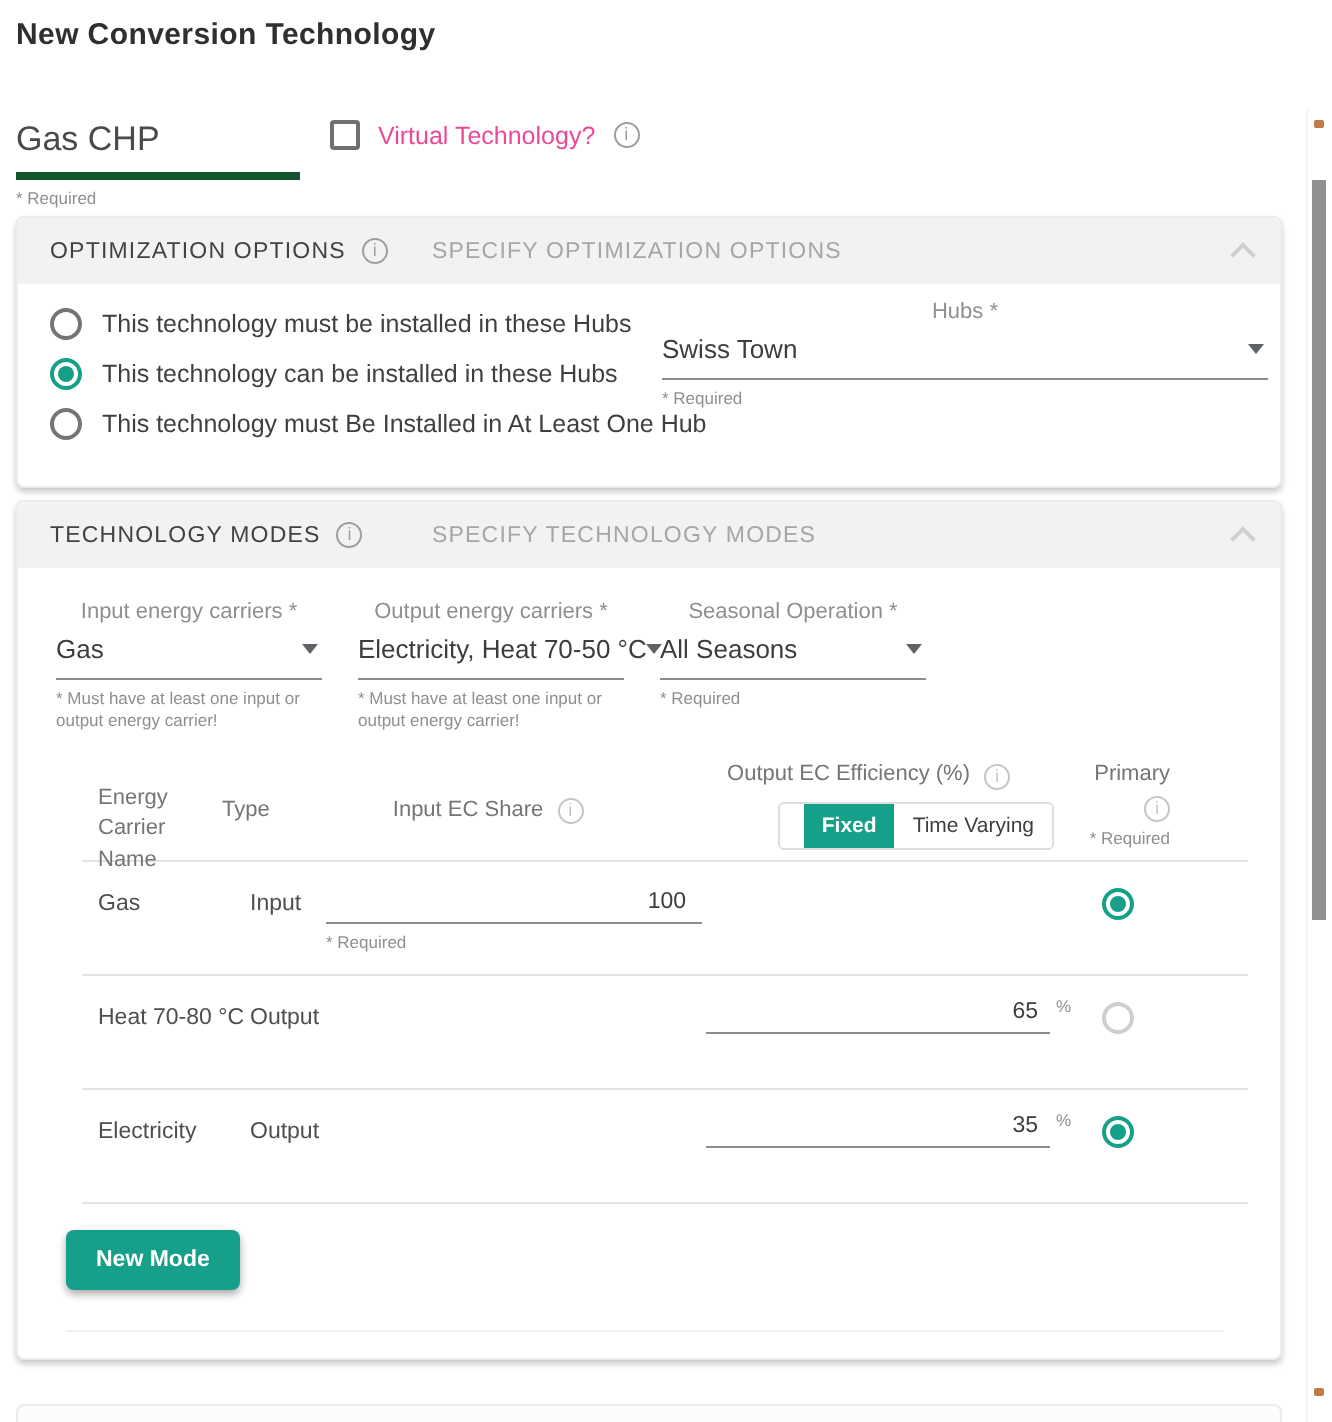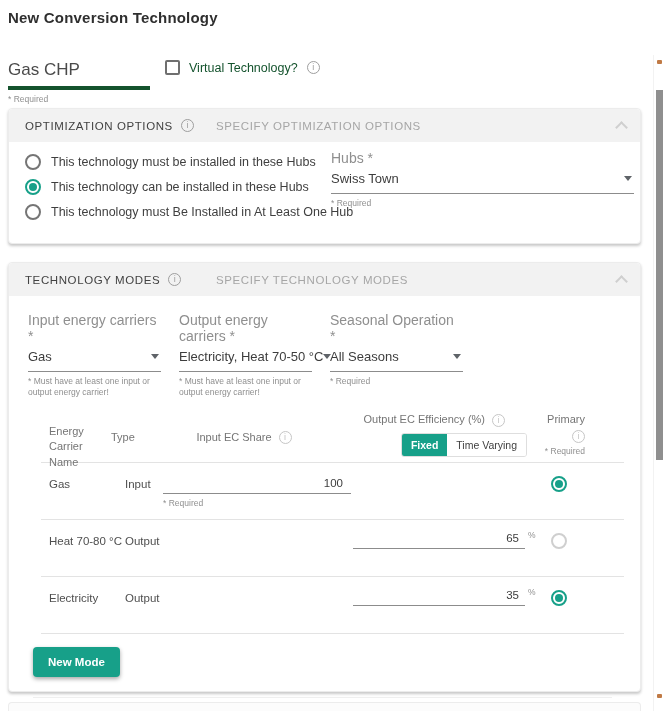--- a/index.html
+++ b/index.html
@@ -9,21 +9,21 @@
   .page-title { position:absolute; left:8px; top:9px; font-size:15px; font-weight:700; color:#2f2f2f; letter-spacing:.2px; }
 
   
   .name-row { position:absolute; left:8px; top:58px; width:640px; display:flex; align-items:flex-start; }
   .name-field { width:142px; }
   .name-field input { width:100%; border:none; border-bottom:4px solid #14532d; font-size:17px; color:#4a4a4a;
     padding:2px 0 6px 0; outline:none; background:transparent; font-family:inherit; }
   .helper { font-size:8.5px; color:#8f8f8f; margin-top:4px; }
   .checkbox-group { display:flex; align-items:center; margin-left:15px; padding-top:2px; }
   .checkbox { width:15px; height:15px; border:2px solid #6f6f6f; border-radius:2px; background:#fff; }
-  .checkbox-label { font-size:12.5px; color:#14532d; margin-left:9px; }
+  .checkbox-label { font-size:12.5px; color:#ec4899; margin-left:9px; }
 
   .info-icon { display:inline-flex; align-items:center; justify-content:center; width:13px; height:13px;
     border:1px solid #9e9e9e; border-radius:50%; color:#9e9e9e; flex:0 0 auto; }
   .info-icon::before { content:"i"; font-size:9px; line-height:1; }
   .info-icon.light { border-color:#c6c6c6; color:#c6c6c6; }
 
   
   .card { position:absolute; left:8px; width:633px; border:1px solid #ececec; border-radius:4px;
     background:#fff; box-shadow:0 2px 3px rgba(0,0,0,.22); }
   .card-header { position:relative; height:33px; background:#f2f2f2; border-radius:4px 4px 0 0;
@@ -39,28 +39,28 @@
   .radio-list { display:flex; flex-direction:column; gap:9px; }
   .radio-row { display:flex; align-items:center; }
   .radio { width:16px; height:16px; border-radius:50%; border:2px solid #757575; background:#fff;
     display:flex; align-items:center; justify-content:center; flex:0 0 auto; }
   .radio.selected { border-color:#17a089; }
   .radio.selected::after { content:""; width:8px; height:8px; border-radius:50%; background:#17a089; }
   .radio.light { border-color:#cfcfcf; }
   .radio-label { font-size:12.5px; color:#3f3f3f; margin-left:10px; white-space:nowrap; }
 
   .hubs-block { position:absolute; left:322px; top:8px; width:303px; }
-  .tiny-label { font-size:14px; color:#8f8f8f; margin-bottom:3px; }
+  .tiny-label { font-size:11px; color:#8f8f8f; margin-bottom:3px;text-align:center; }
   .select-line { display:flex; align-items:center; justify-content:space-between;
     border-bottom:1px solid #8c8c8c; padding:2px 2px 7px 0; }
   .select-value { font-size:13px; color:#3d3d3d; white-space:nowrap; }
   .caret { width:0; height:0; border-left:4px solid transparent; border-right:4px solid transparent;
     border-top:5px solid #5f6368; }
 
-  .card-modes { top:262px; height:430px; }
+  .card-modes { top:250px; height:430px; }
   .card-modes .card-body { padding:16px 16px 0 19px; }
   .selects-row { display:flex; gap:18px; }
   .select-block { width:133px; }
   .select-block .helper { line-height:1.35; }
 
   
   .ec-table { margin:8px 0 0 13px; }
   .t-headrow, .t-row { display:flex; align-items:flex-start; border-bottom:1px solid #e3e3e3; }
   .t-headrow { height:56px; padding-top:9px; }
   .t-row { height:57px; }
@@ -68,21 +68,21 @@
   .c-type { width:38px; }
   .c-share { width:190px; }
   .c-eff { width:190px; }
   .c-primary { width:60px; display:flex; justify-content:flex-start; padding-left:8px; }
   .h-text { font-size:11px; color:#757575; line-height:1.4; }
   .h-name { width:70px; padding-top:8px; }
   .h-type { padding-top:14px; }
   .h-share { display:flex; align-items:center; gap:7px; padding-top:14px; justify-content:center; }
   .c-eff-h { width:230px; margin-left:-40px; display:flex; flex-direction:column; align-items:flex-end; }
   .eff-label-row { display:flex; align-items:flex-end; gap:7px; margin:-4px 24px 6px 0; }
-  .toggle { display:flex; border:1px solid #dedede; border-radius:3px; overflow:hidden; margin-right:2px; }
+  .toggle { display:flex; border:1px solid #dedede; border-radius:3px; overflow:hidden; margin-right:2px;padding-left:12px; }
   .toggle-btn { font-size:10.5px; padding:5px 9px; background:#fff; color:#3f3f3f; white-space:nowrap; }
   .toggle-btn.active { background:#17a089; color:#fff; font-weight:700; }
   .c-primary-h { width:60px; display:flex; flex-direction:column; align-items:flex-end; gap:3px; margin-left:-4px; margin-top:-4px; }
 
   .cell-text { font-size:11.5px; color:#4f4f4f; padding-top:15px; white-space:nowrap; }
   .share-field { padding-top:10px; }
   .share-field input { width:188px; border:none; border-bottom:1px solid #8c8c8c; outline:none; background:transparent;
     font-size:11.5px; color:#3d3d3d; text-align:right; padding:2px 8px 4px 0; font-family:inherit; }
   .eff-field { display:flex; align-items:flex-start; padding-top:10px; }
   .eff-field input { width:172px; border:none; border-bottom:1px solid #8c8c8c; outline:none; background:transparent;

